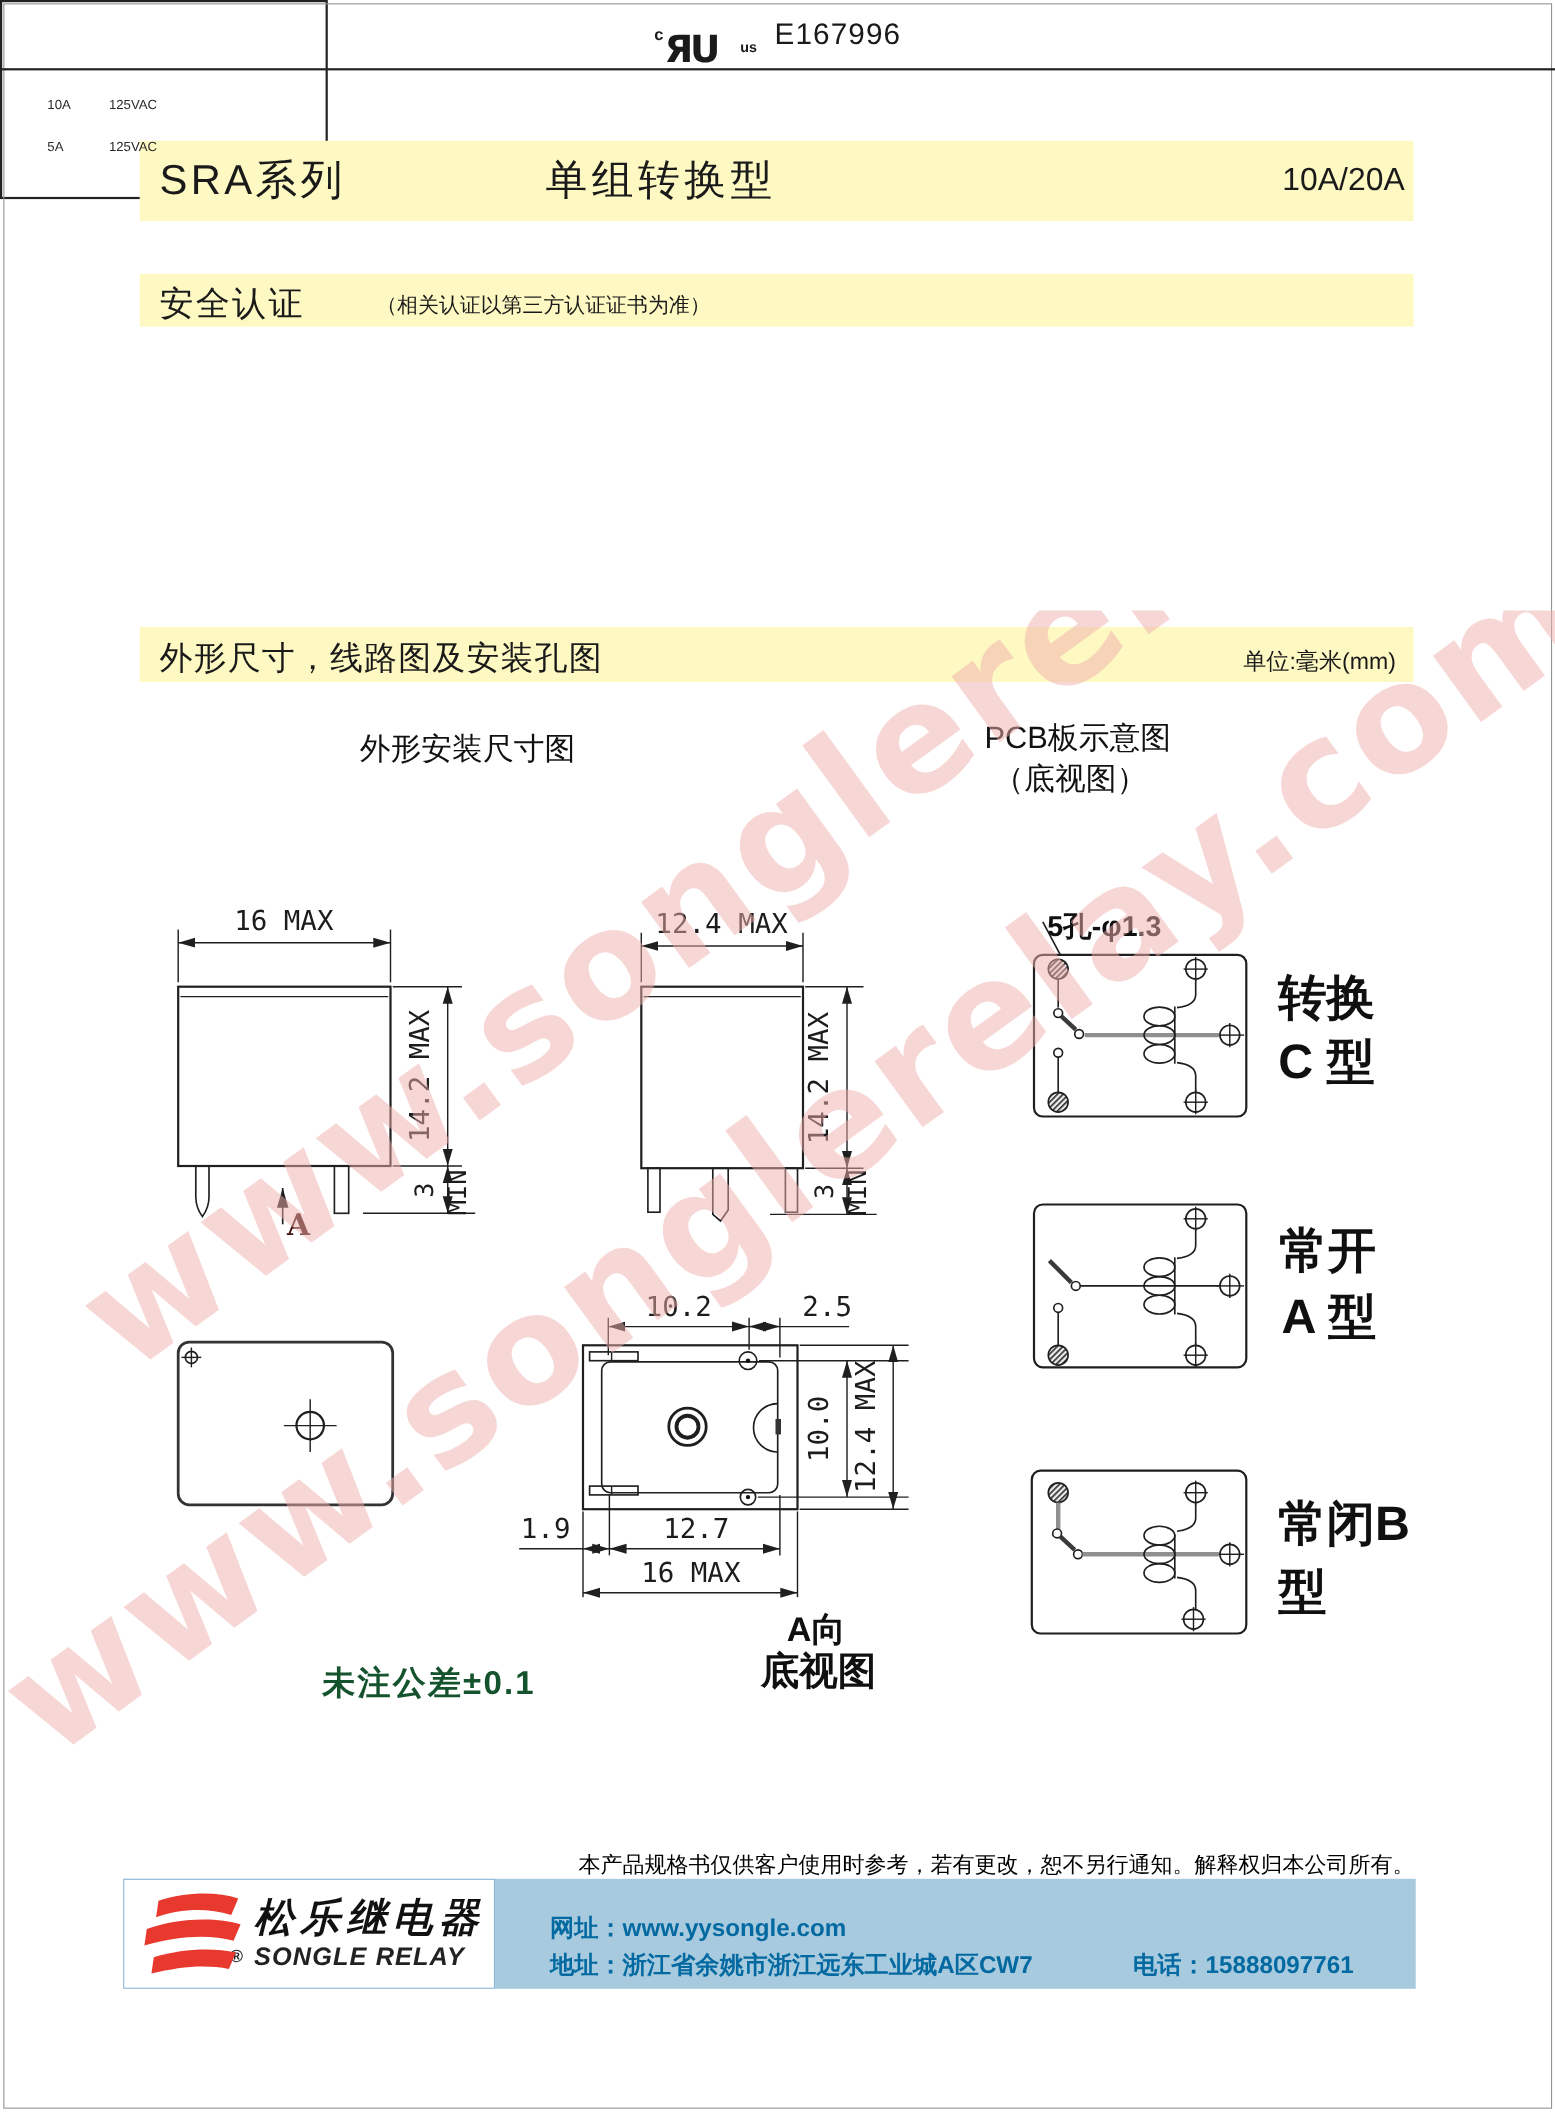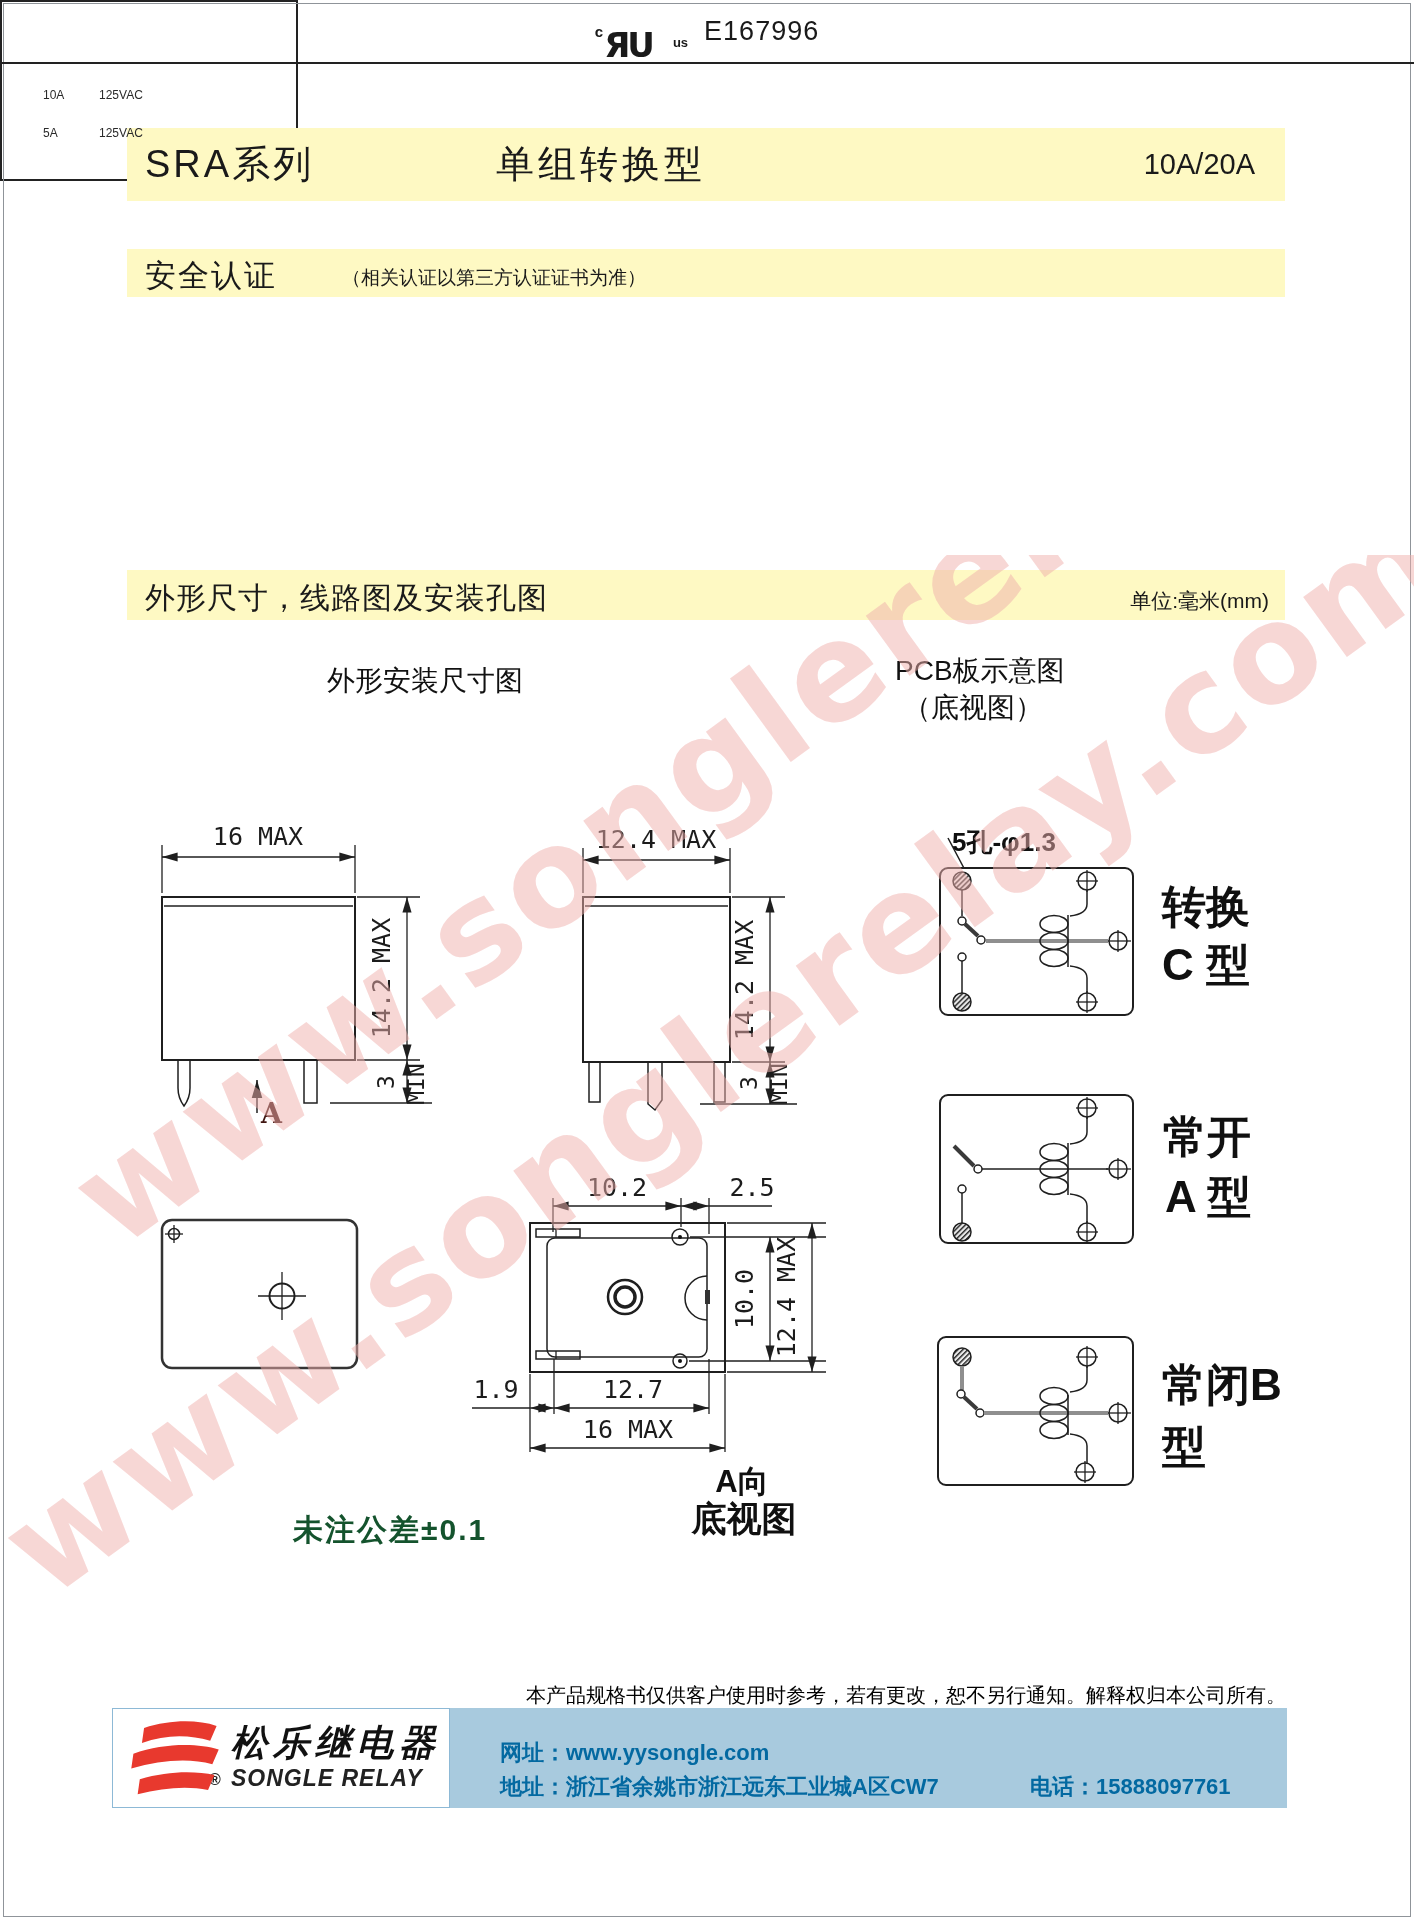--- a/index.html
+++ b/index.html
@@ -46,21 +46,21 @@
 </style>
 </head>
 <body>
 
 <div id="page">
   <div class="frame"></div>
 
   <div class="bar" style="top:128px;height:73px;"></div>
   <div class="abs hdr-title">单组转换型</div>
   <div class="abs hdr-series">SRA系列</div>
-  <div class="abs" style="left:127px;top:128px;width:1128px;height:73px;line-height:73px;text-align:right;font-size:29px;">10A/20A</div>
+  <div class="abs" style="left:127px;top:128px;width:1128px;height:73px;line-height:73px;text-align:right;font-size:29px;padding-left:22px;">10A/20A</div>
 
   <div class="bar" style="top:249px;height:48px;">
     <span class="abs" style="left:18px;top:6px;font-size:31px;letter-spacing:2px;">安全认证</span>
     <span class="abs" style="left:215px;top:16px;font-size:19px;">（相关认证以第三方认证证书为准）</span>
   </div>
 
   <div class="cert-box">
     <div class="cert-top">
       <span class="ul-c">c</span>
       <span class="ul-ru">ЯU</span>

